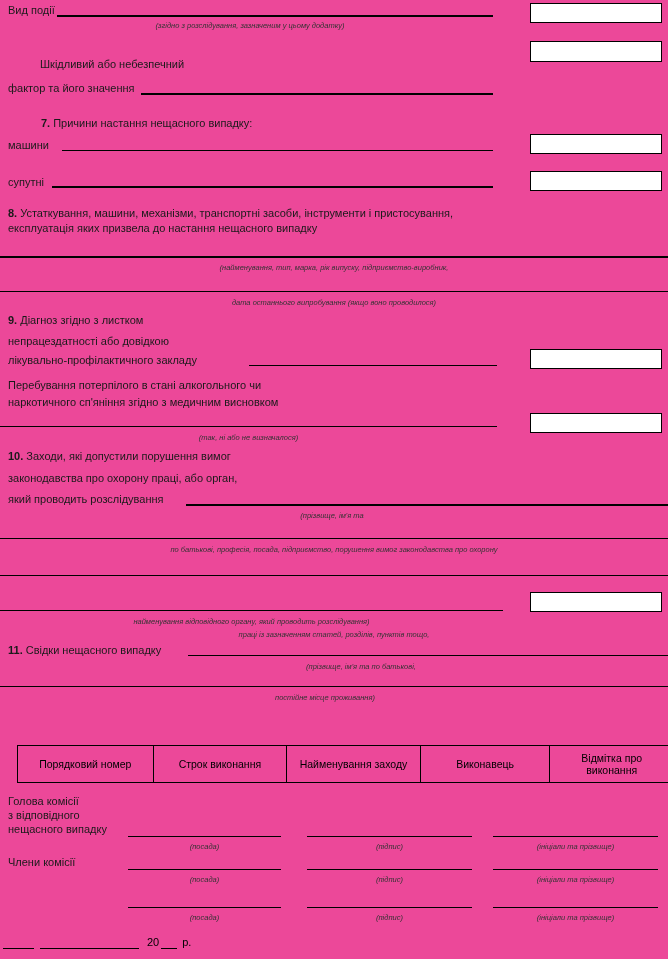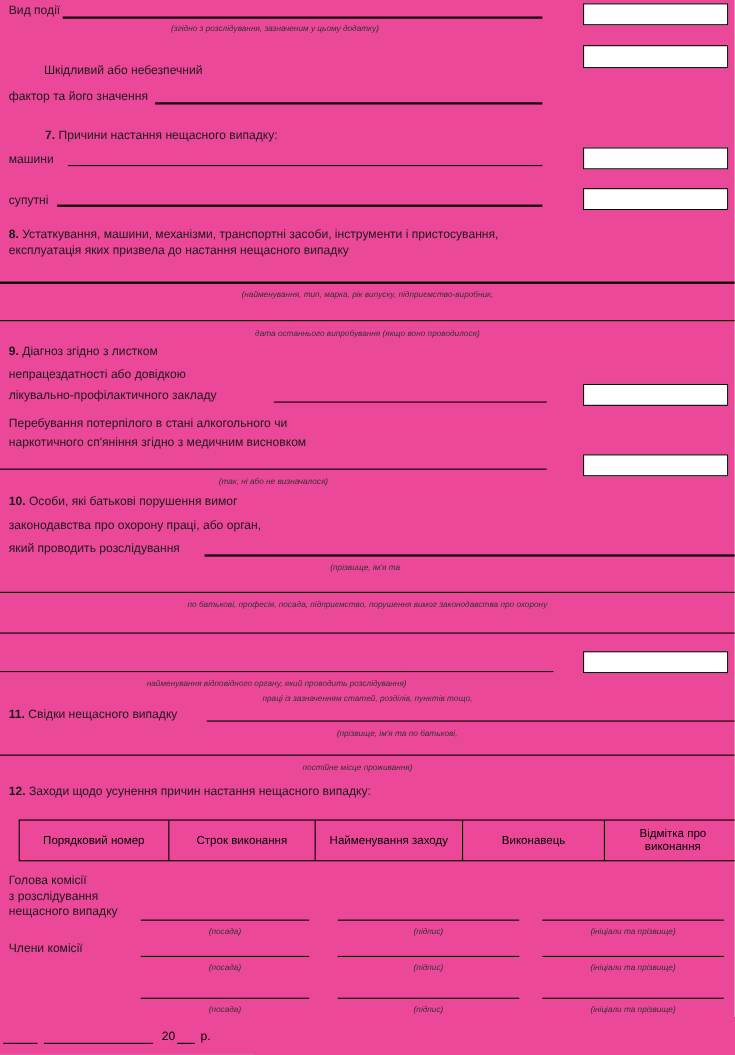--- a/index.html
+++ b/index.html
@@ -106,21 +106,21 @@
   <span class="lbl" style="left:8px; top:354px;">лікувально-профілактичного  закладу</span>
   <div class="ln" style="left:249px; top:365px; width:248px;"></div>
   <div class="bx" style="left:530px; top:349px;"></div>
 
   <span class="lbl" style="left:8px; top:379px;">Перебування потерпілого в стані алкогольного чи</span>
   <span class="lbl" style="left:8px; top:396px;">наркотичного сп'яніння згідно з медичним висновком</span>
   <div class="ln" style="left:0px; top:426px; width:497px;"></div>
   <div class="cap" style="left:0px; top:433px; width:497px;">(так, ні або не визначалося)</div>
   <div class="bx" style="left:530px; top:413px;"></div>
 
-  <span class="lbl" style="left:8px; top:450px;"><b>10.</b><span>Особи, які батькові порушення вимог</span></span>
+  <span class="lbl" style="left:8px; top:450px;"><b>10.</b><span>Заходи, які допустили порушення вимог</span></span>
   <span class="lbl" style="left:8px; top:472px;">законодавства про охорону праці, або орган,</span>
   <span class="lbl" style="left:8px; top:493px;">який проводить розслідування</span>
   <div class="ln thick" style="left:186px; top:504px; width:482px;"></div>
   <div class="cap" style="left:187px; top:511px; width:290px;">(прізвище, ім'я та</div>
 
   <div class="ln" style="left:0px; top:538px; width:668px;"></div>
   <div class="cap" style="left:0px; top:545px; width:668px;">по батькові, професія, посада, підприємство, порушення вимог законодавства про охорону</div>
 
   <div class="ln" style="left:0px; top:575px; width:668px;"></div>
   <div class="cap" style="left:0px; top:582px; width:668px;margin-top:48px;">праці із зазначенням статей, розділів, пунктів тощо,</div>
@@ -128,32 +128,31 @@
   <div class="ln" style="left:0px; top:610px; width:503px;"></div>
   <div class="cap" style="left:0px; top:617px; width:503px;">найменування відповідного органу, який проводить розслідування)</div>
   <div class="bx" style="left:530px; top:592px;"></div>
 
   <span class="lbl" style="left:8px; top:644px;"><b>11.</b><span>Свідки нещасного випадку</span></span>
   <div class="ln" style="left:188px; top:655px; width:480px;"></div>
   <div class="cap" style="left:188px; top:662px; width:346px;">(прізвище, ім'я та по батькові,</div>
   <div class="ln" style="left:0px; top:686px; width:668px;"></div>
   <div class="cap" style="left:0px; top:693px; width:650px;">постійне місце проживання)</div>
 
-  <span class="lbl" style="left:8px; top:714px;"><b>12.</b><span>Заходи щодо усунення причин настання нещасного випадку:</span></span>
 
   <div id="measures-table">
     <div class="cell" style="width:135px;">Порядковий номер</div>
     <div class="cell" style="width:134px;">Строк виконання</div>
     <div class="cell" style="width:134px;">Найменування заходу</div>
     <div class="cell" style="width:130px;">Виконавець</div>
     <div class="cell" style="width:124px;">Відмітка про виконання</div>
   </div>
 
   <span class="lbl" style="left:8px; top:795px;">Голова комісії</span>
-  <span class="lbl" style="left:8px; top:809px;">з розслідування</span>
+  <span class="lbl" style="left:8px; top:809px;">з відповідного</span>
   <span class="lbl" style="left:8px; top:823px;">нещасного випадку</span>
 
   <div class="ln" style="left:128px; top:836px; width:153px;"></div>
   <div class="ln" style="left:307px; top:836px; width:165px;"></div>
   <div class="ln" style="left:493px; top:836px; width:165px;"></div>
   <div class="cap" style="left:128px; top:842px; width:153px;">(посада)</div>
   <div class="cap" style="left:307px; top:842px; width:165px;">(підпис)</div>
   <div class="cap" style="left:493px; top:842px; width:165px;">(ініціали та прізвище)</div>
 
   <span class="lbl" style="left:8px; top:856px;">Члени комісії</span>

